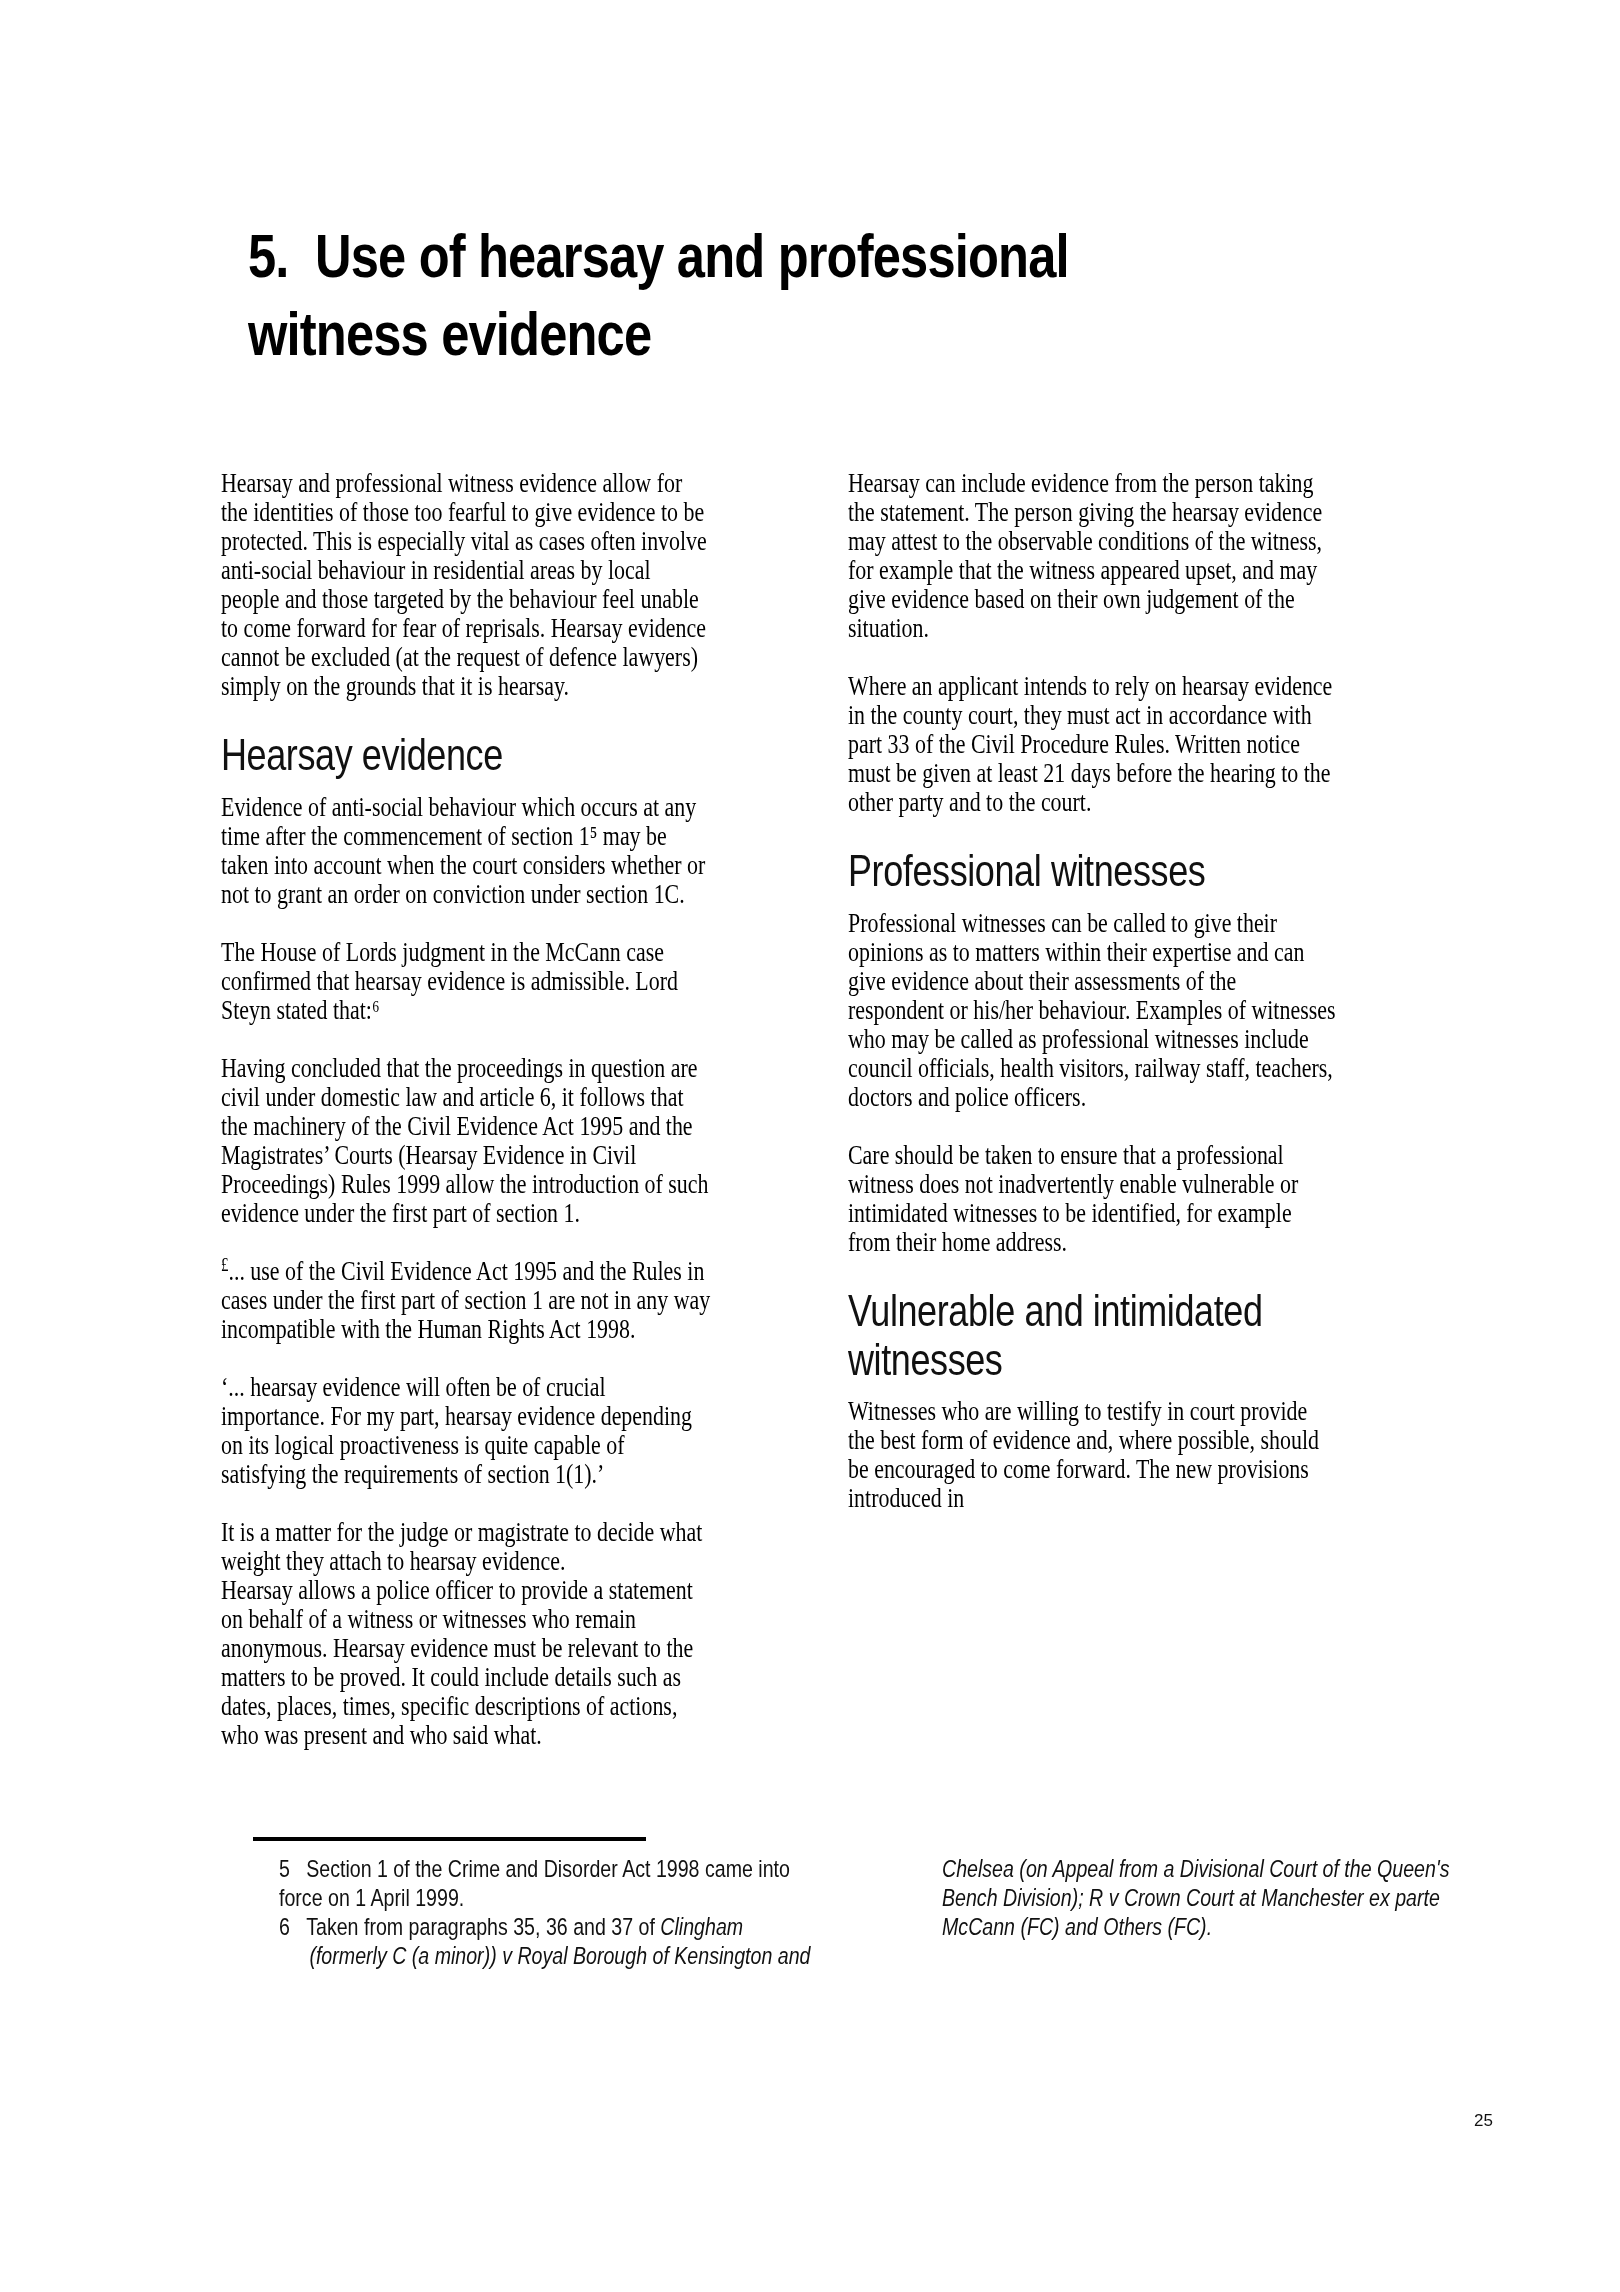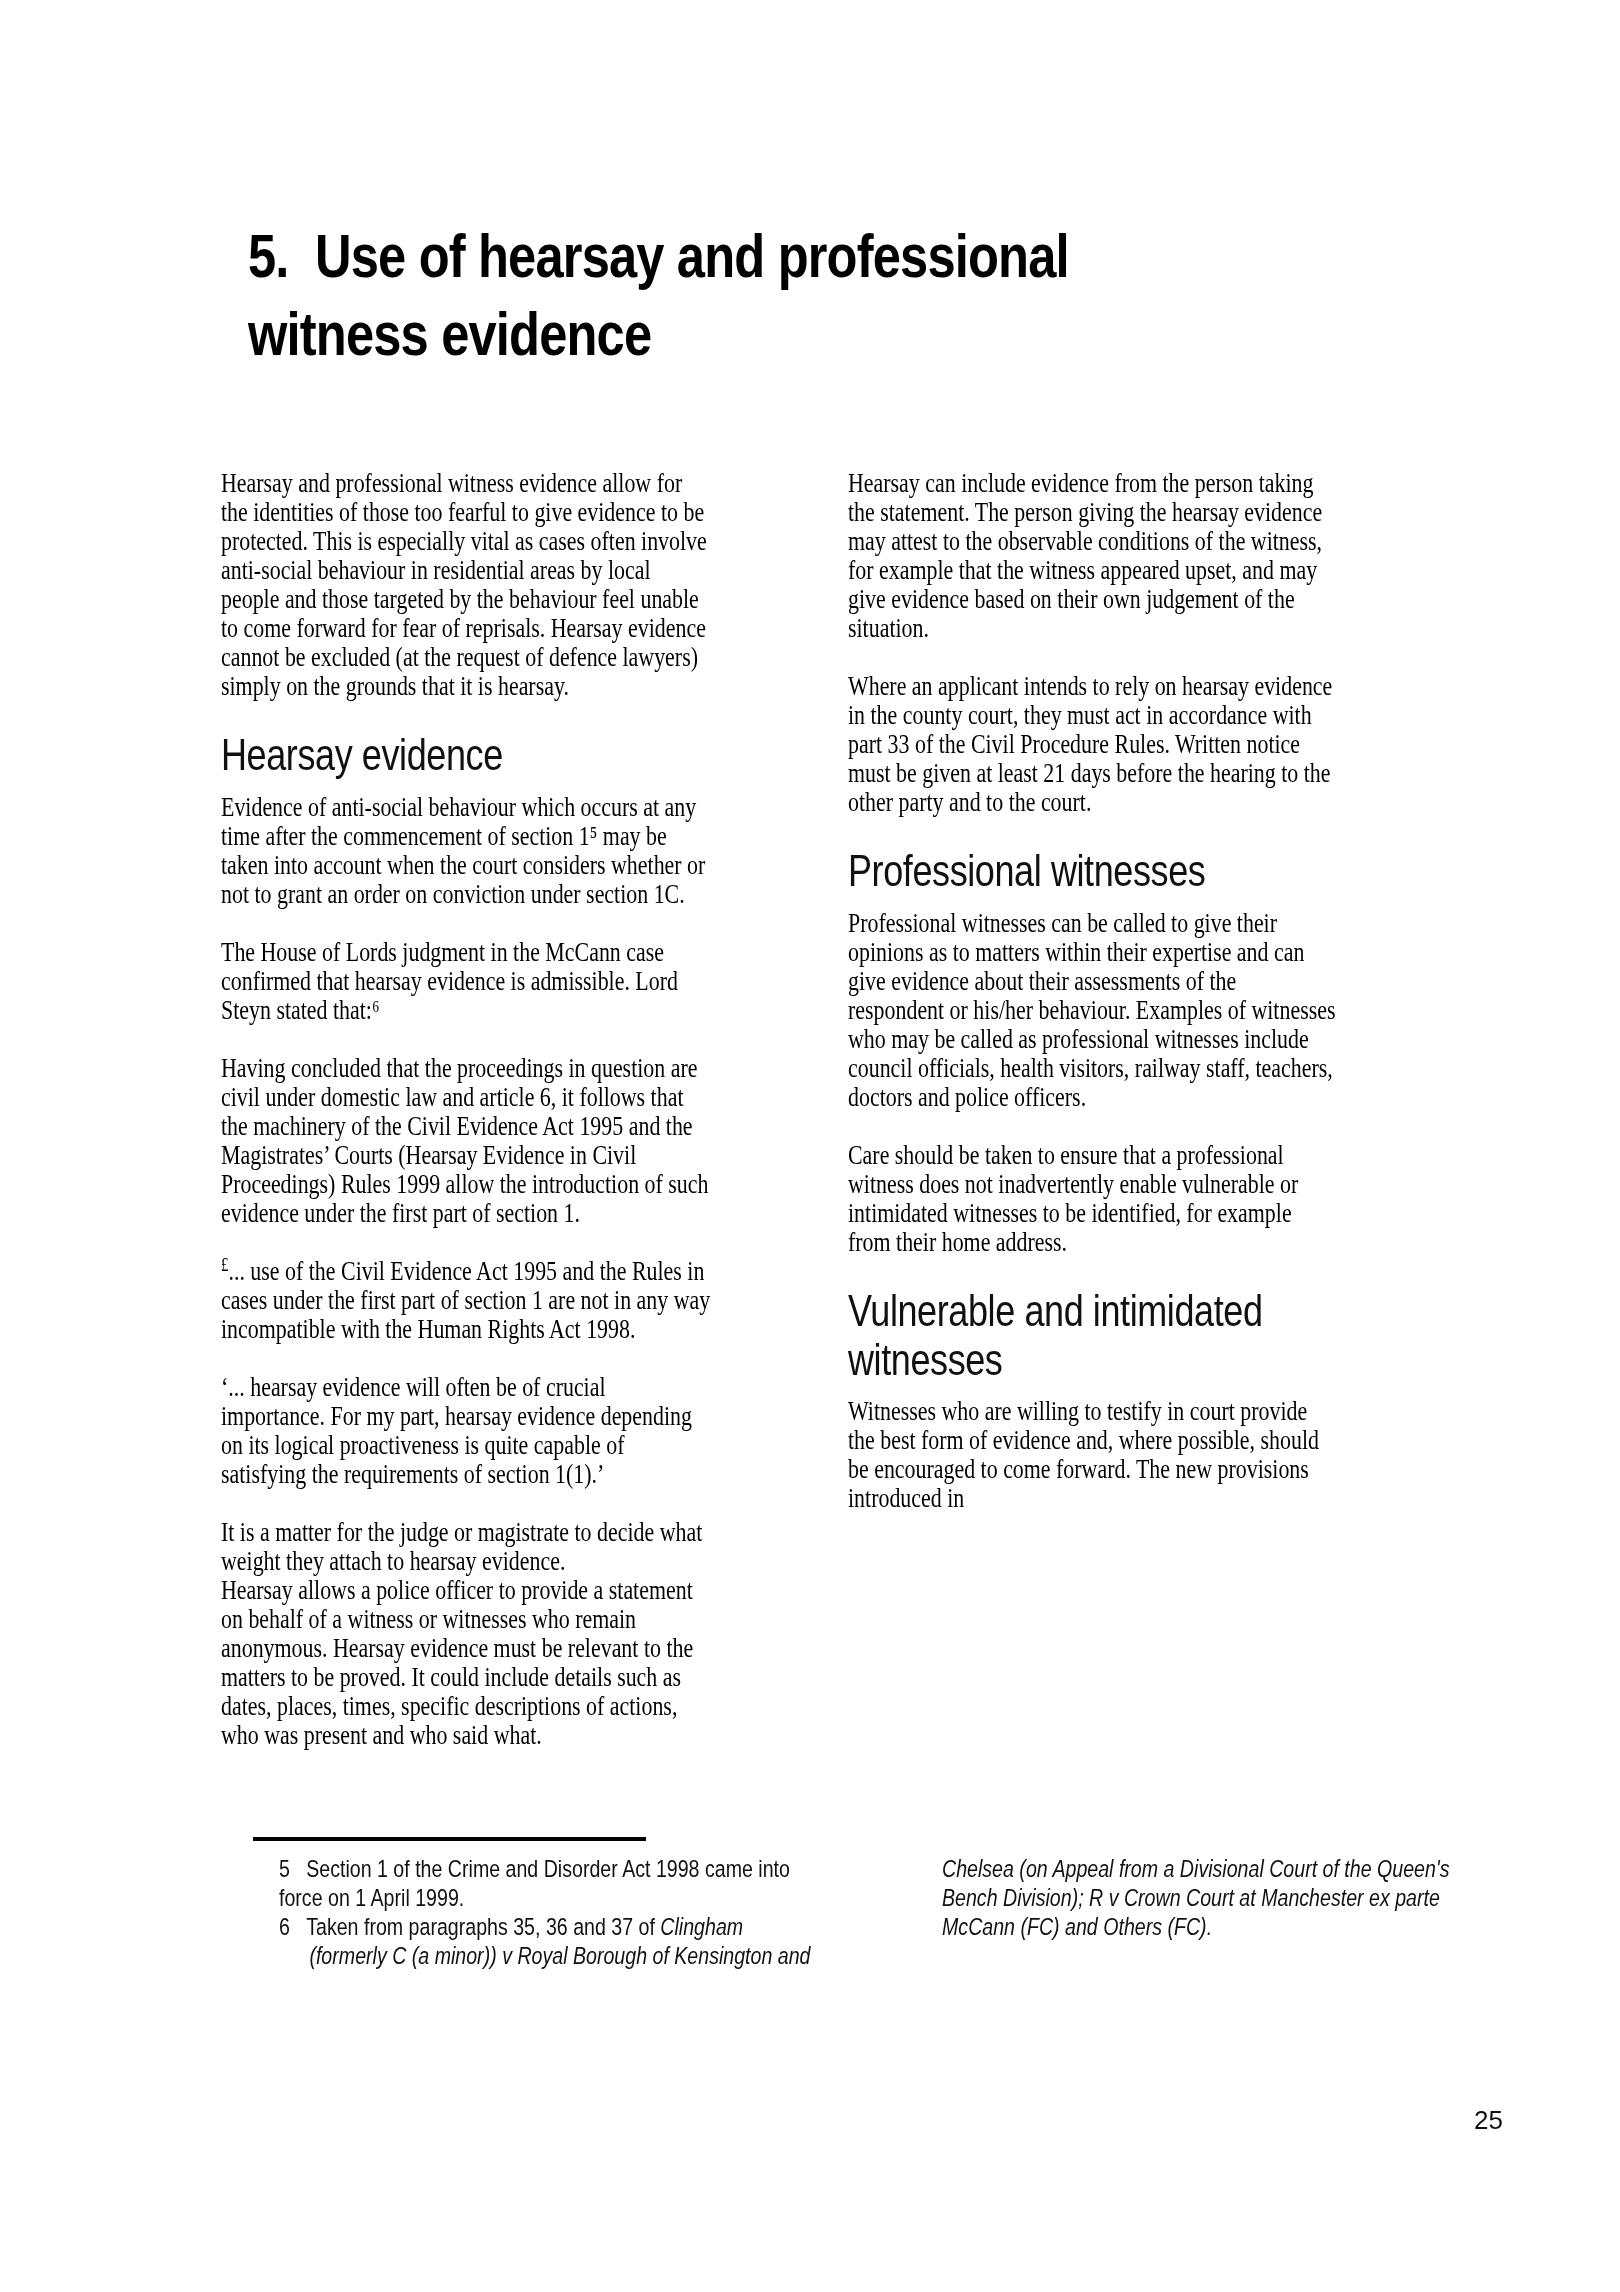--- a/index.html
+++ b/index.html
@@ -84,21 +84,21 @@
   .fn-right { left: 942px; font-style: italic; white-space: pre-line; }
   .fn-line { margin: 0; }
   .fn-num { display: inline-block; width: 34px; }
   .fn-indent { margin-left: 38px; }
   .italic { font-style: italic; }
 
   .page-number {
     position: absolute;
     left: 1474px; top: 2107px;
     font-family: "Liberation Sans", sans-serif;
-    font-size: 26px;
+    font-size: 17px;
     line-height: 27.4px;
     color: #111;
   }
 </style>
 </head>
 <body>
 
 <h1 class="doc-title">5.&nbsp;&nbsp;Use of hearsay and professional
 witness evidence</h1>
 

